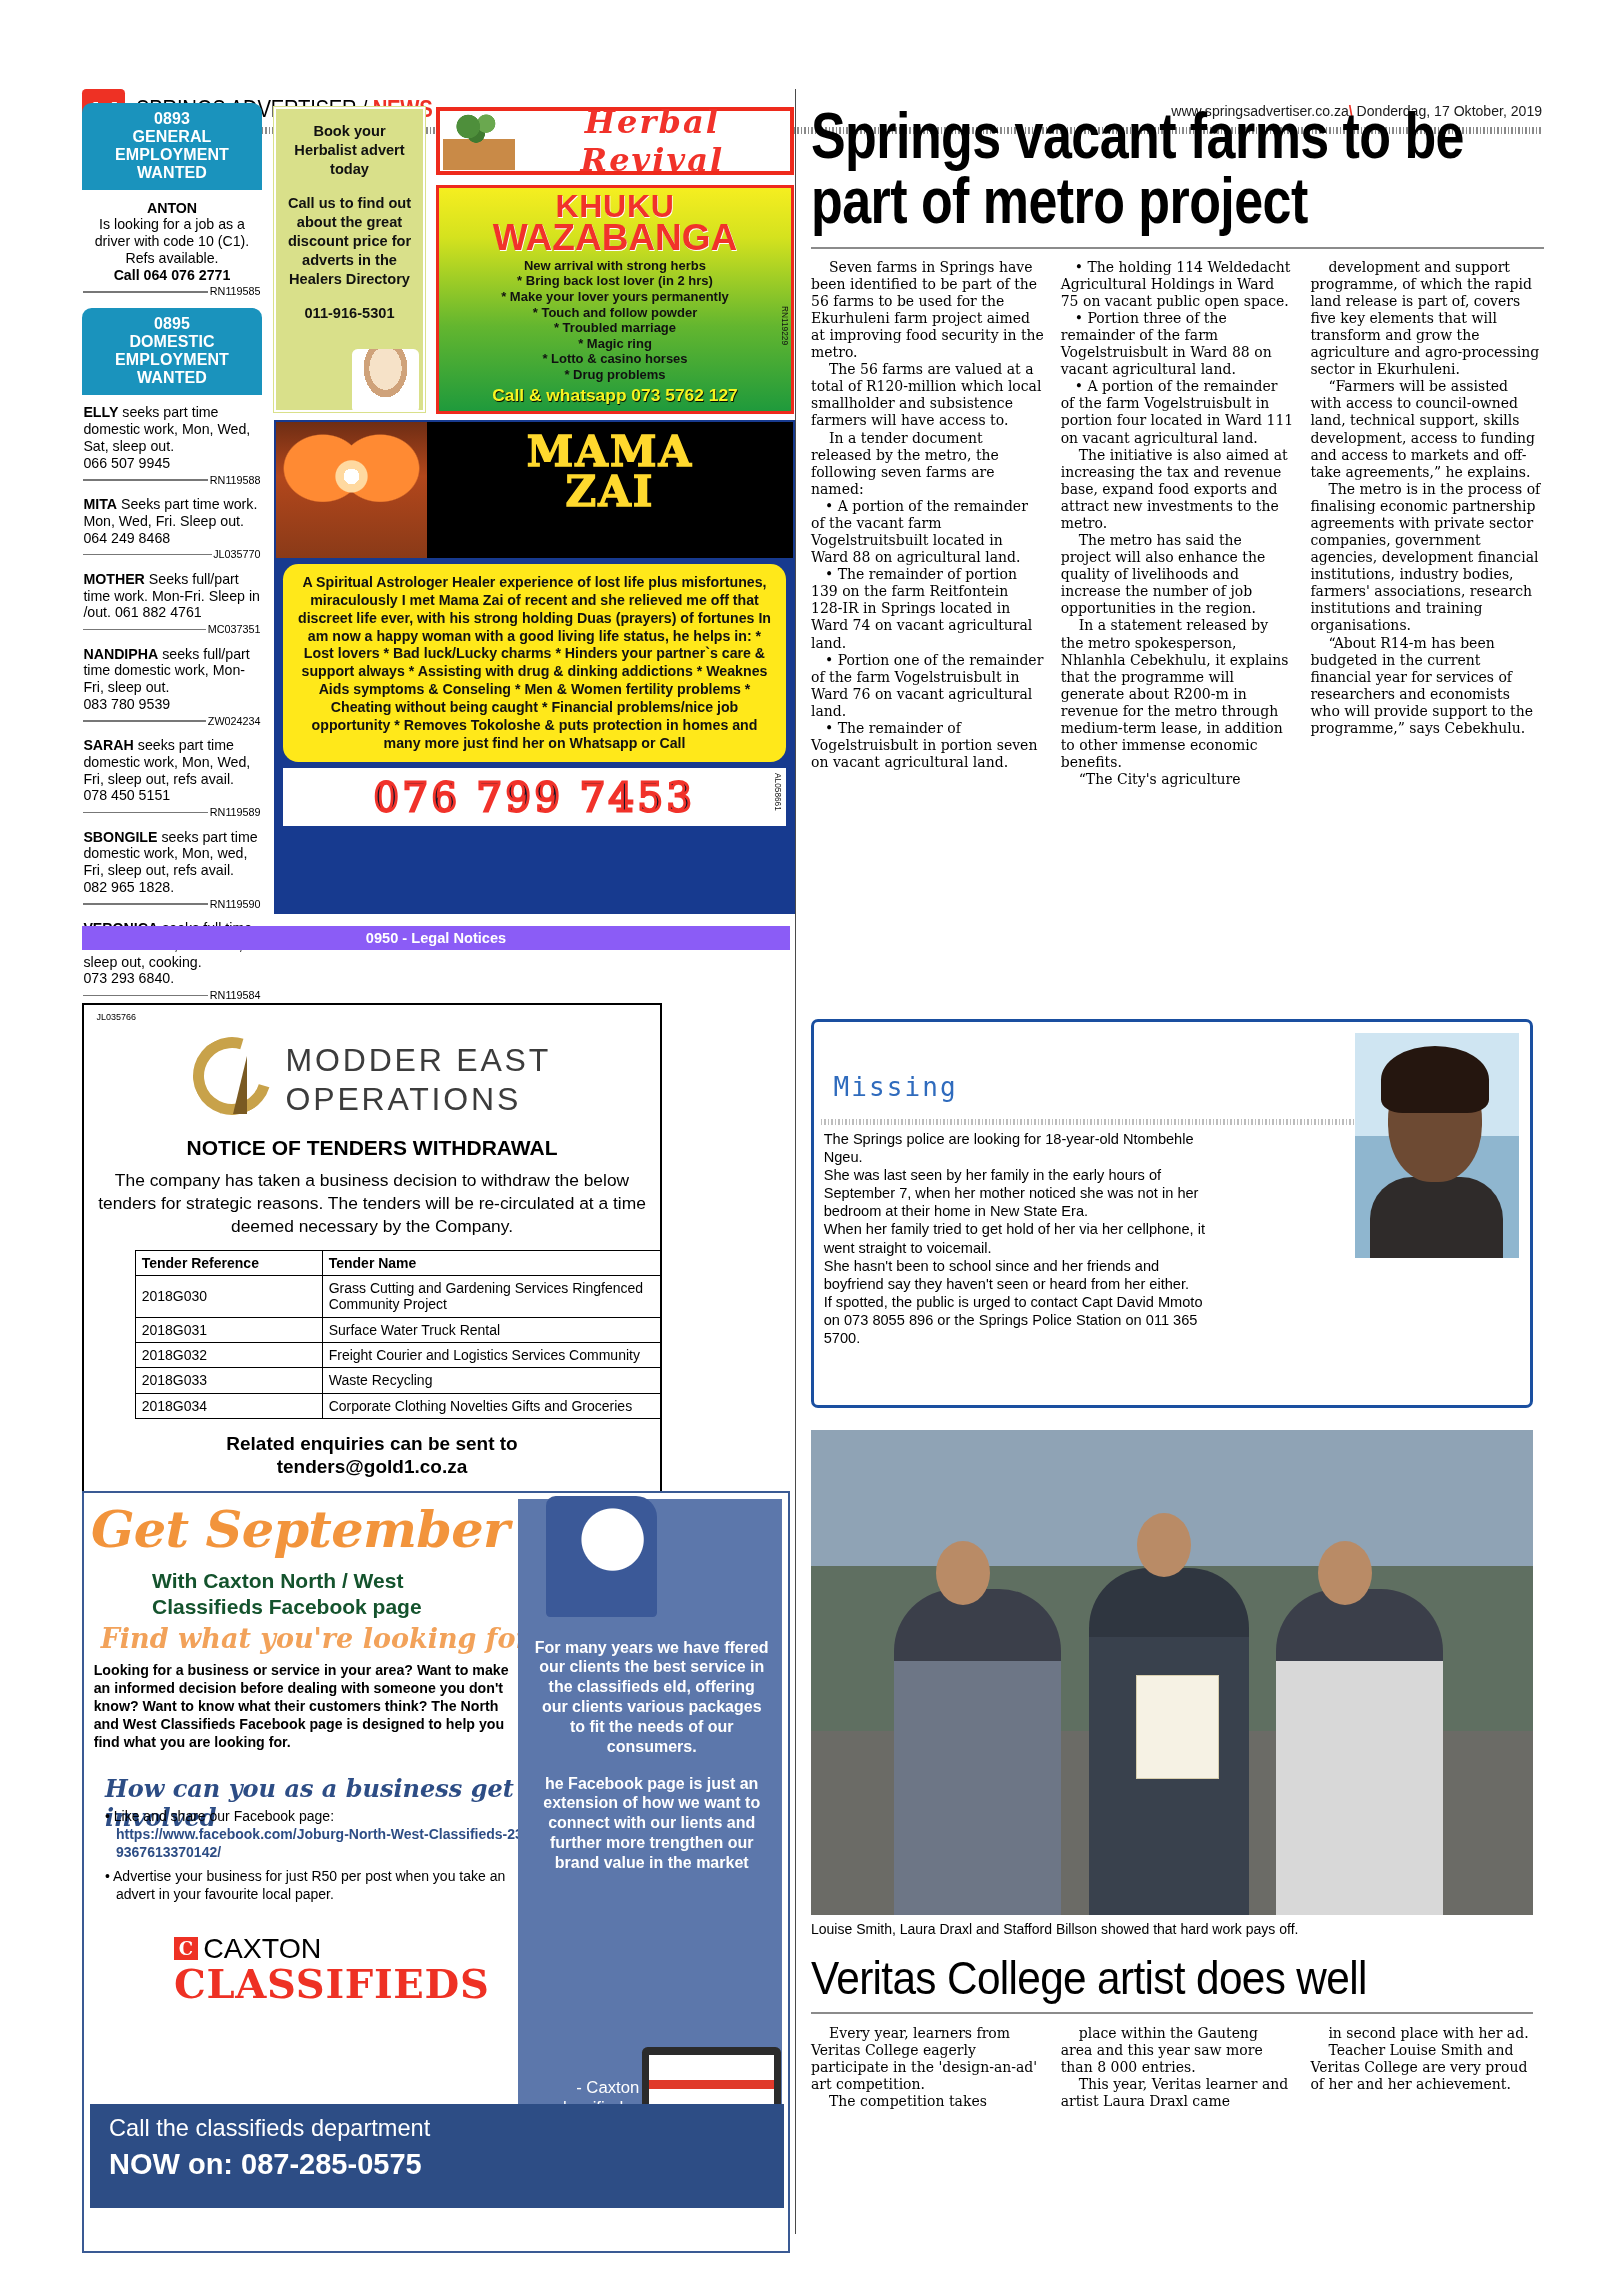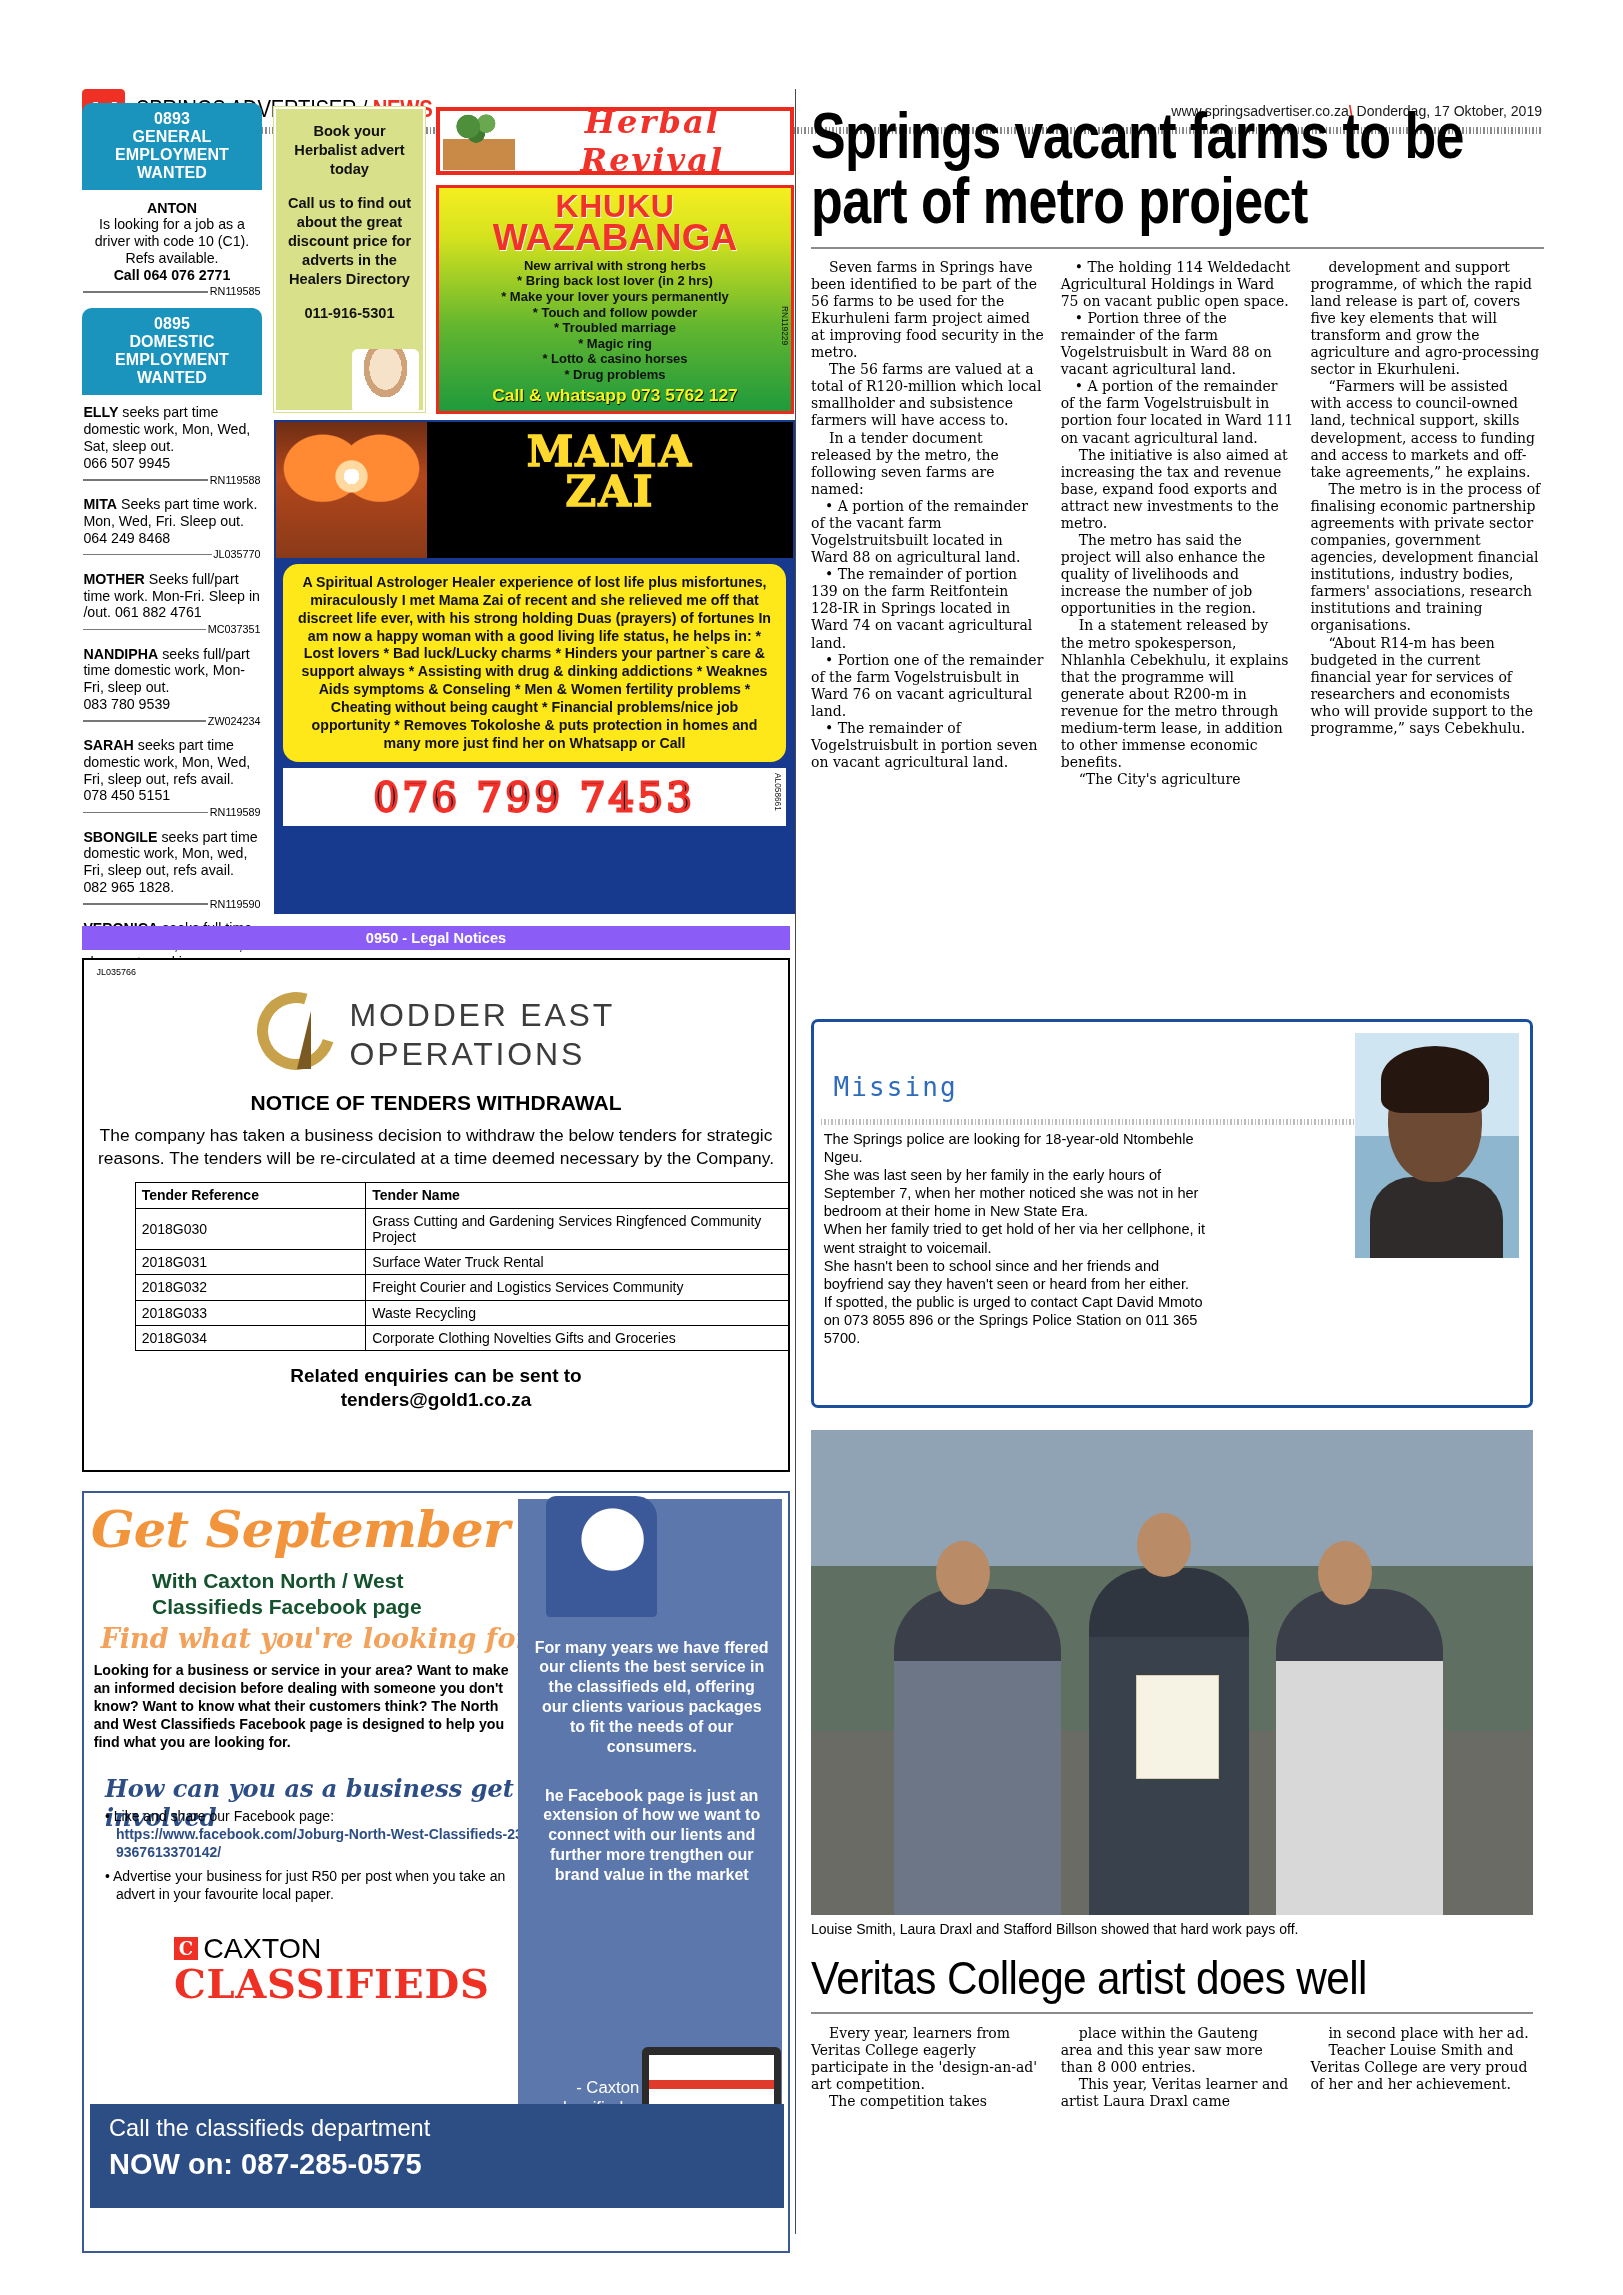--- a/index.html
+++ b/index.html
@@ -159,21 +159,21 @@
 
   
   .legal-bar {
     position: absolute; left: 0; top: 823px; width: 708px; height: 23.6px;
     background: #8b5cf6; color: #fff; font-weight: bold; font-size: 14.6px;
     display: flex; align-items: center; justify-content: center;
   }
 
   
   .modder {
-    position: absolute; left: 0; top: 855px; width: 708px; height: 514px;
+    position: absolute; left: 0; top: 900px; width: 580px; height: 514px;
     border: 2.1px solid #000; background: #fff; padding: 7px 12.5px; overflow: hidden;
   }
   .modder-ref { font-size: 9px; }
   .modder-logo { display: flex; align-items: center; justify-content: center; gap: 9.7px; margin: 9.7px 0 4.2px 0; height: 97px; }
   .modder-mark { position: relative; width: 83px; height: 87px; }
   .modder-mark .ring {
     position: absolute; left: 0; top: 0; width: 78px; height: 78px; border-radius: 50%;
     border: 11.8px solid #c8a24a; border-right-color: transparent; transform: rotate(-28deg);
   }
   .modder-mark .one {
@@ -237,21 +237,21 @@
     background: #5c77ab; color: #fff;
   }
   .gc-thumb {
     position: absolute; left: 28px; top: -2.8px; width: 111px; height: 121px;
     background:
       radial-gradient(circle at 60% 36%, #ffffff 0 30%, transparent 31%),
       linear-gradient(to bottom right, #3b5998 0 100%);
     border-radius: 9.7px 21px 4.2px 4.2px;
   }
   .gc-quote { position: absolute; left: 15.3px; top: 139px; width: 236px; text-align: center; font-weight: bold; font-size: 16px; line-height: 1.24; }
-  .gc-quote .p2 { margin-top: 29px; }
+  .gc-quote .p2 { margin-top: 17px; }
   .gc-attr { position: absolute; left: 21px; bottom: 12.5px; width: 229px; text-align: center; font-size: 16.7px; line-height: 1.2; }
   .gc-device {
     position: absolute; right: 7px; bottom: 44px; width: 139px; height: 160px;
     background: linear-gradient(to bottom, #2b2b2b 0 100%);
     border-radius: 5.6px;
   }
   .gc-device:after {
     content: ""; position: absolute; left: 7px; top: 8.3px; right: 7px; bottom: 12.5px;
     background: linear-gradient(to bottom, #ffffff 0 18%, #e03a2a 18% 24%, #ffffff 24% 100%);
   }

